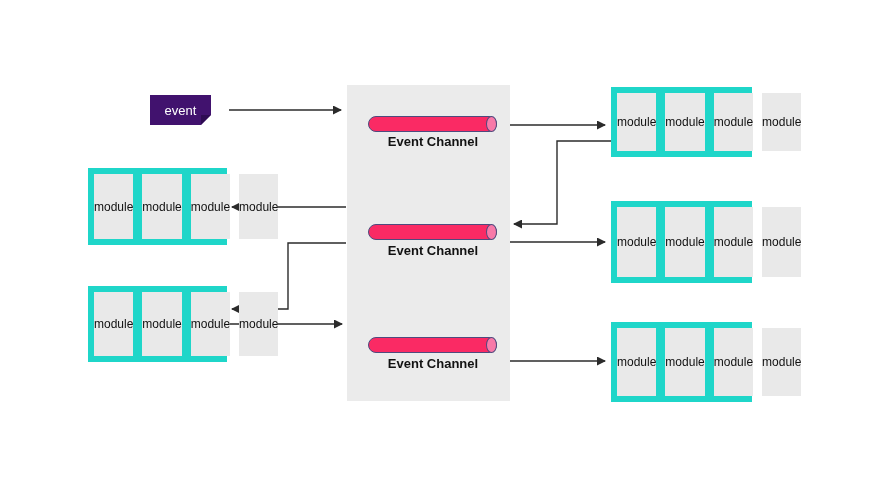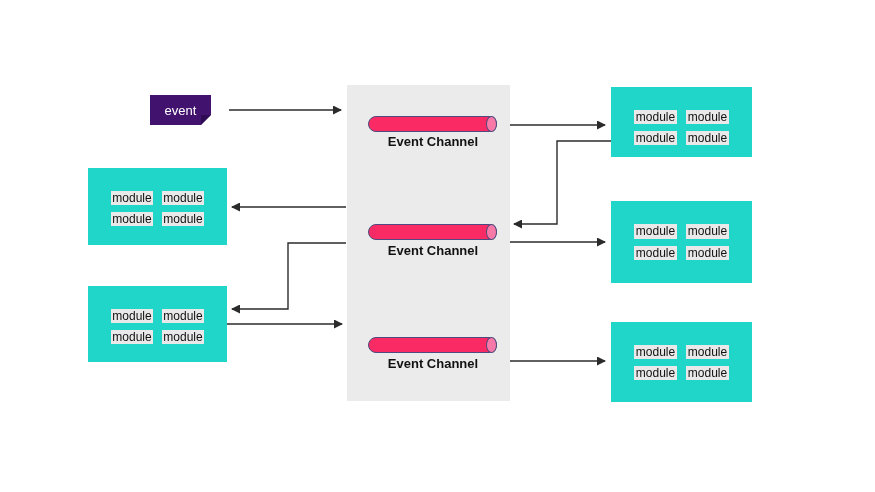--- a/index.html
+++ b/index.html
@@ -44,21 +44,21 @@
     border-radius:50%;
   }
   .channel-label{
     position:absolute;width:160px;text-align:center;
     font-size:13px;font-weight:700;color:var(--text,#111);
   }
 
   
   .module-group{
     position:absolute;box-sizing:border-box;background:var(--teal,#1FD6C9);
-    padding:23px;display:grid;grid-template-columns:1fr 1fr;gap:7px 9px;
+    padding:6px;display:grid;grid-template-columns:1fr 1fr 1fr 1fr;gap:7px 9px;
   }
   .module-cell{
     background:var(--cell-gray,#E9E9E9);
     display:flex;align-items:center;justify-content:center;
     font-size:12px;color:var(--text,#111);
   }
 
   .g-left-top{left:88px;top:168px;width:139px;height:77px;}
   .g-left-bottom{left:88px;top:286px;width:139px;height:76px;}
   .g-right-top{left:611px;top:87px;width:141px;height:70px;}

